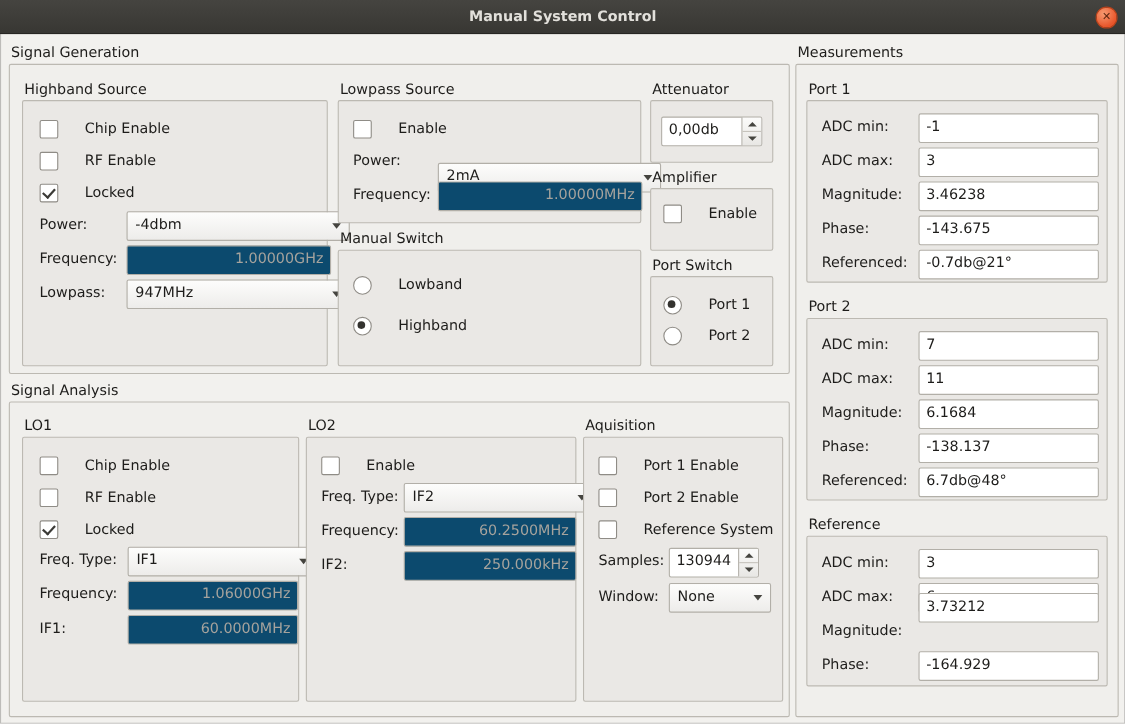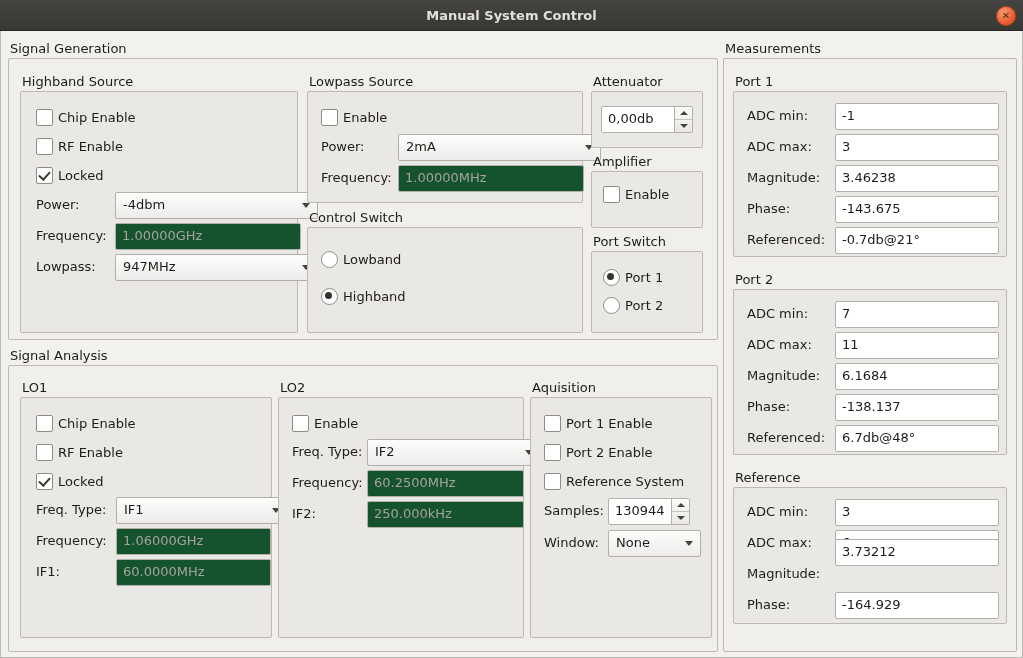--- a/index.html
+++ b/index.html
@@ -6,27 +6,27 @@
   body{width:1023px;height:658px;font-family:"DejaVu Sans","Liberation Sans",sans-serif;font-size:13px;color:#1d1c1a;background:#f2f1ee}
   .window{position:relative;width:1023px;height:658px;background:#f2f1ee;overflow:hidden;box-shadow:inset 0 0 0 1px rgba(0,0,0,.22)}
   .titlebar{position:absolute;left:0;top:0;right:0;height:30px;background:linear-gradient(#454440,#383733);border-bottom:1px solid #272623;display:flex;align-items:center;justify-content:center}
   .title{color:#e2e0db;font-weight:bold;font-size:13px}
   .closebtn{position:absolute;right:7px;top:6px;width:18px;height:18px;border-radius:50%;background:radial-gradient(circle at 35% 30%,#f79a71,#e8552a 70%);border:1px solid #b8431c;display:flex;align-items:center;justify-content:center;cursor:default}
   .closebtn span{color:#5d2610;font-size:10px;font-weight:bold;line-height:1}
   .gtitle{position:absolute;white-space:nowrap}
   .panel{position:absolute;border:1px solid #bcb9b2;border-radius:2px;background:#eae8e5}
   .panel.outer{background:#f0efec}
   .flabel{position:absolute;height:25px;line-height:25px;white-space:nowrap}
-  .check,.radio{position:absolute;height:18px;display:flex;align-items:center;gap:5px;white-space:nowrap}
+  .check,.radio{position:absolute;height:18px;display:flex;align-items:center;gap:24px;white-space:nowrap}
   .cb{width:15px;height:15px;background:#fff;border:1px solid #8f8c86;border-radius:2px;position:relative;flex:none}
   .check.on .cb::after{content:"";position:absolute;left:4px;top:1px;width:5px;height:9px;border:solid #3b3a36;border-width:0 2px 2px 0;transform:rotate(42deg)}
   .rb{width:15px;height:15px;background:#fff;border:1px solid #8f8c86;border-radius:50%;position:relative;flex:none}
   .radio.on .rb::after{content:"";position:absolute;left:3px;top:3px;width:7px;height:7px;border-radius:50%;background:#34332f}
   .field{position:absolute;height:25px;background:#fff;border:1px solid #b2afa8;border-radius:2px;line-height:23px;padding:0 6px;overflow:hidden;white-space:nowrap}
-  .field.disabled{color:#a6a39d;text-align:left;background:#14532d}
+  .field.disabled{color:#a6a39d;text-align:right;background:#0c4a6e}
   .combo{position:absolute;height:25px;border:1px solid #b2afa8;border-radius:2px;background:linear-gradient(#fdfdfc,#edecea);line-height:23px;padding:0 22px 0 7px;white-space:nowrap}
   .carrow{position:absolute;right:7px;top:10px;width:0;height:0;border-left:4px solid transparent;border-right:4px solid transparent;border-top:5px solid #45443f}
   .spin{position:absolute;height:25px;background:#fff;border:1px solid #b2afa8;border-radius:2px}
   .sval{position:absolute;left:6px;top:0;line-height:23px}
   .sbtns{position:absolute;right:0;top:0;bottom:0;width:17px;border-left:1px solid #b2afa8;background:linear-gradient(#fbfbfa,#e8e7e4);display:flex;flex-direction:column}
   .sbtn{flex:1;display:flex;align-items:center;justify-content:center}
   .sbtn.down{border-top:1px solid #c6c3bc}
   .tri-up{width:0;height:0;border-left:4px solid transparent;border-right:4px solid transparent;border-bottom:4px solid #45443f}
   .tri-down{width:0;height:0;border-left:4px solid transparent;border-right:4px solid transparent;border-top:4px solid #45443f}
 </style>
@@ -71,27 +71,27 @@
       <span>947MHz</span><span class="carrow"></span>
     </div>
 
     <div class="gtitle" style="left:309px;top:74px">Lowpass Source</div>
     <div class="panel" style="left:307px;top:91px;width:274px;height:110px"></div>
     <div class="check" style="left:321px;top:108px">
       <span class="cb"></span>
         <span>Enable</span>
     </div>
     <div class="flabel" style="left:321px;top:134px">Power:</div>
-    <div class="combo" style="left:398px;top:134px;width:172px">
+    <div class="combo" style="left:398px;top:148px;width:172px">
       <span>2mA</span><span class="carrow"></span>
     </div>
     <div class="flabel" style="left:321px;top:165px">Frequency:</div>
     <div class="field disabled" style="left:398px;top:165px;width:172px">1.00000MHz</div>
 
-    <div class="gtitle" style="left:309px;top:210px">Control Switch</div>
+    <div class="gtitle" style="left:309px;top:210px">Manual Switch</div>
     <div class="panel" style="left:307px;top:227px;width:274px;height:104px"></div>
     <div class="radio" style="left:321px;top:250px">
       <span class="rb"></span>
         <span>Lowband</span>
     </div>
     <div class="radio on" style="left:321px;top:287px">
       <span class="rb"></span>
         <span>Highband</span>
     </div>
 

